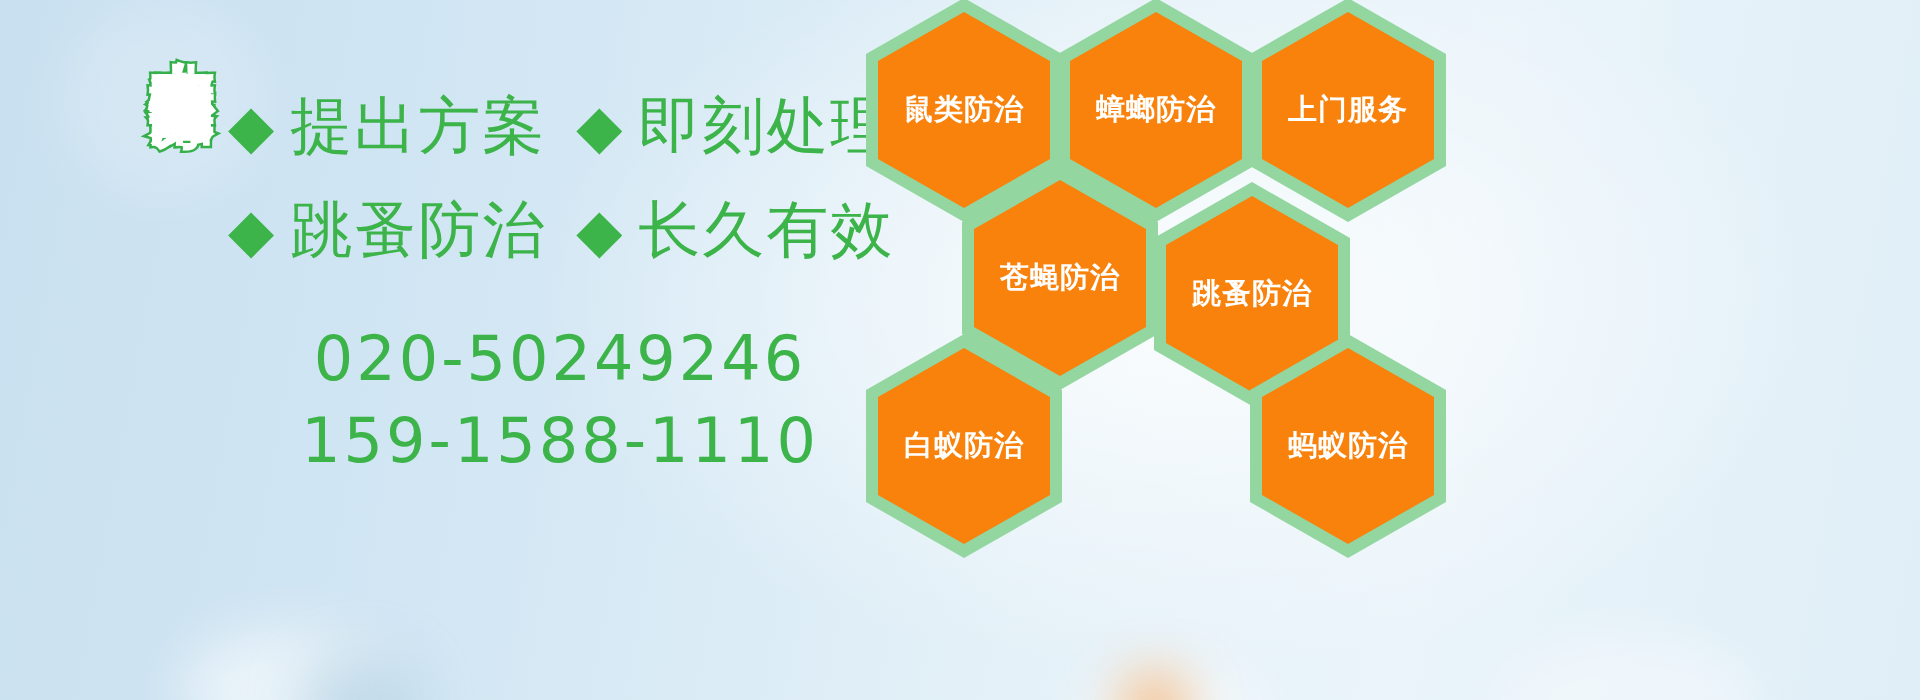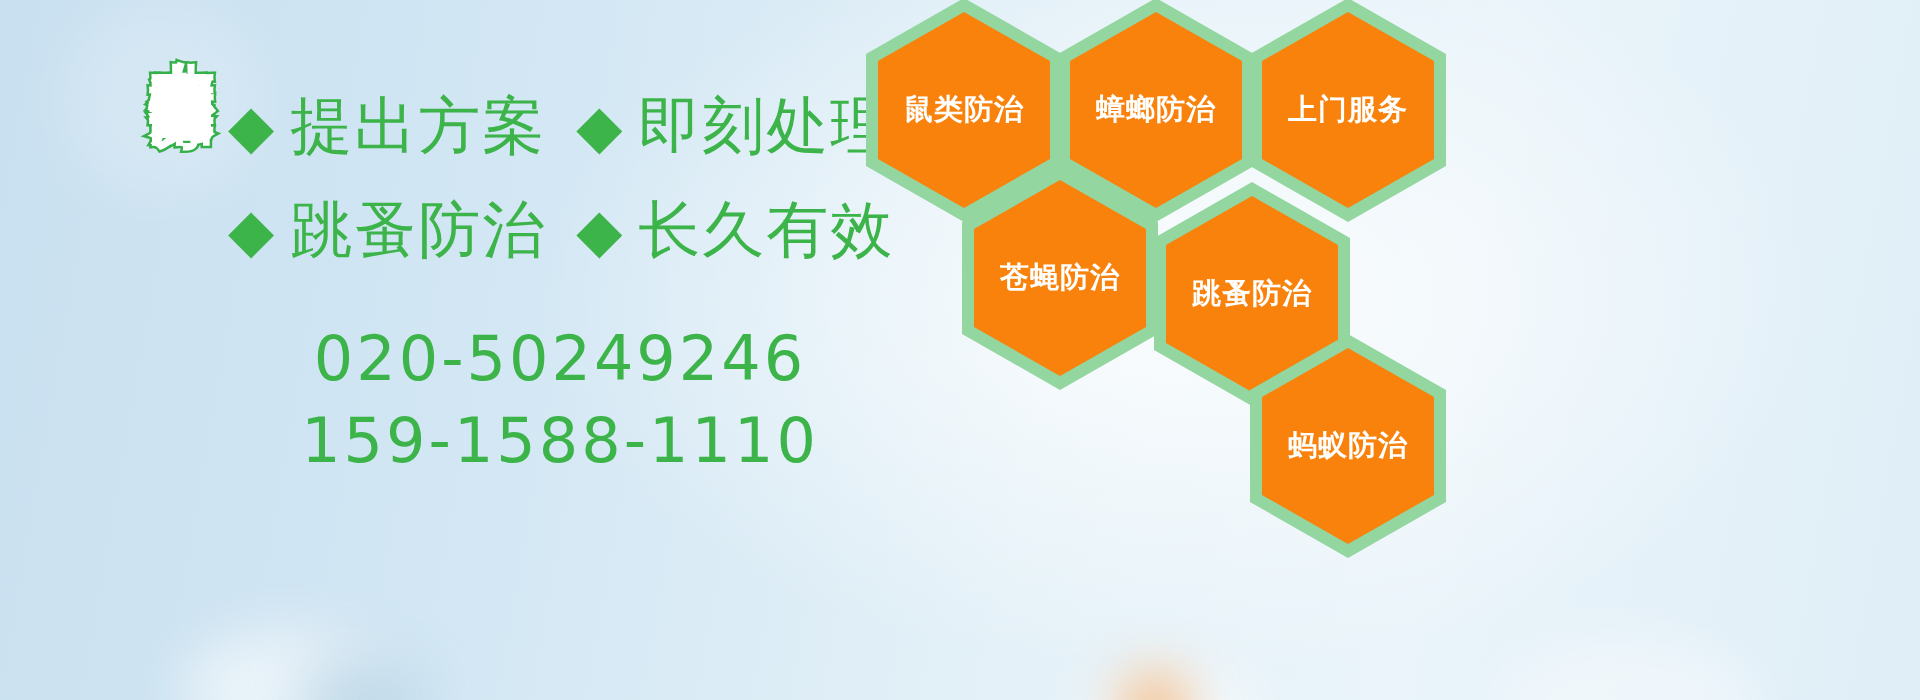--- a/index.html
+++ b/index.html
@@ -158,20 +158,25 @@
         <span class="hlabel">苍蝇防治</span>
       </div>
     </div>
 
     <div class="hex p4">
       <div class="inner">
         <span class="hlabel">跳蚤防治</span>
       </div>
     </div>
 
+    <div class="hex p5">
+      <div class="inner">
+        <span class="hlabel">白蚁防治</span>
+      </div>
+    </div>
 
 
     <div class="hex p7">
       <div class="inner">
         <span class="hlabel">蚂蚁防治</span>
       </div>
     </div>
 
   </div>
 

